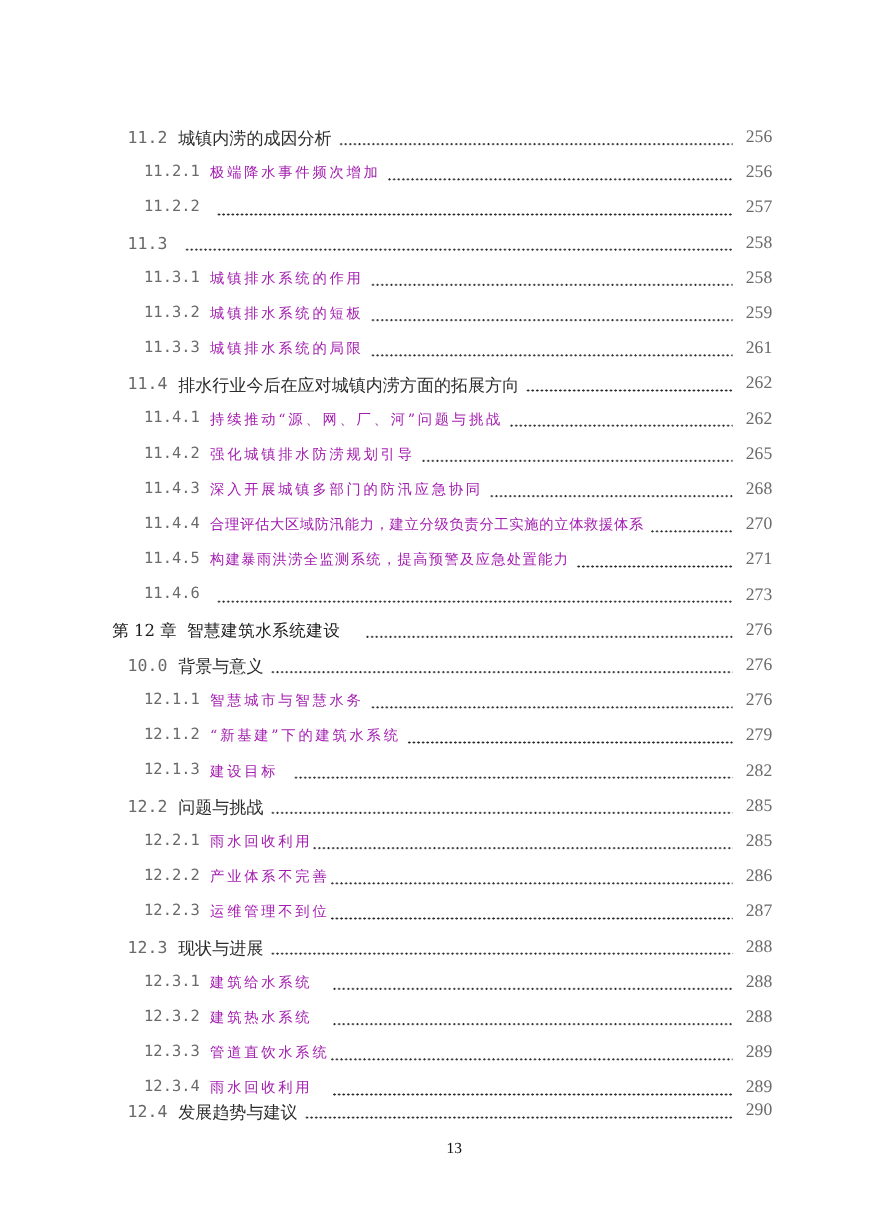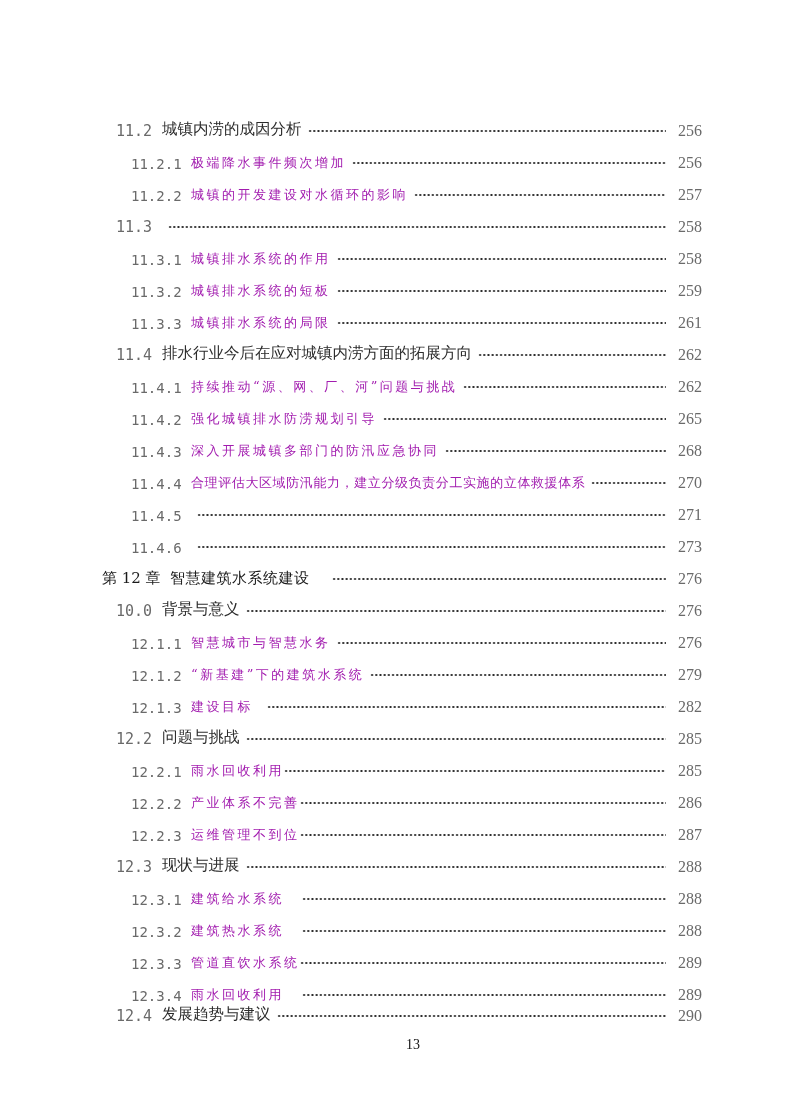--- a/index.html
+++ b/index.html
@@ -17,21 +17,21 @@
     .toc {
       position: absolute;
       left: 0;
       top: 0;
       width: 800px;
     }
     .toc-row {
       position: absolute;
       height: 24px;
       display: flex;
-      align-items: flex-end;
+      align-items: flex-start;
       white-space: nowrap;
       right: 98px;
     }
     .num {
       display: inline-block;
       color: #6a6a6a;
       font-family: "DejaVu Sans Mono", "Liberation Mono", monospace;
     }
     .title {
       display: inline-block;
@@ -93,21 +93,20 @@
     <span class="page">256</span>
   </div>
   <div class="toc-row lvl-3" style="top:148px">
     <span class="num">11.2.1</span>
     <span class="title">极端降水事件频次增加</span>
     <span class="leader"></span>
     <span class="page">256</span>
   </div>
   <div class="toc-row lvl-3" style="top:180px">
     <span class="num">11.2.2</span>
-    <span class="title">城镇的开发建设对水循环的影响</span>
     <span class="leader"></span>
     <span class="page">257</span>
   </div>
   <div class="toc-row lvl-2" style="top:212px">
     <span class="num">11.3</span>
     <span class="leader"></span>
     <span class="page">258</span>
   </div>
   <div class="toc-row lvl-3" style="top:244px">
     <span class="num">11.3.1</span>
@@ -152,20 +151,21 @@
     <span class="page">268</span>
   </div>
   <div class="toc-row lvl-3" style="top:468px">
     <span class="num">11.4.4</span>
     <span class="title" style="letter-spacing:0.6px">合理评估大区域防汛能力，建立分级负责分工实施的立体救援体系</span>
     <span class="leader"></span>
     <span class="page">270</span>
   </div>
   <div class="toc-row lvl-3" style="top:500px">
     <span class="num">11.4.5</span>
+    <span class="title" style="letter-spacing:1.2px">构建暴雨洪涝全监测系统，提高预警及应急处置能力</span>
     <span class="leader"></span>
     <span class="page">271</span>
   </div>
   <div class="toc-row lvl-3" style="top:532px">
     <span class="num">11.4.6</span>
     <span class="leader"></span>
     <span class="page">273</span>
   </div>
   <div class="toc-row lvl-1" style="top:564px">
     <span class="num">第 12 章</span>

